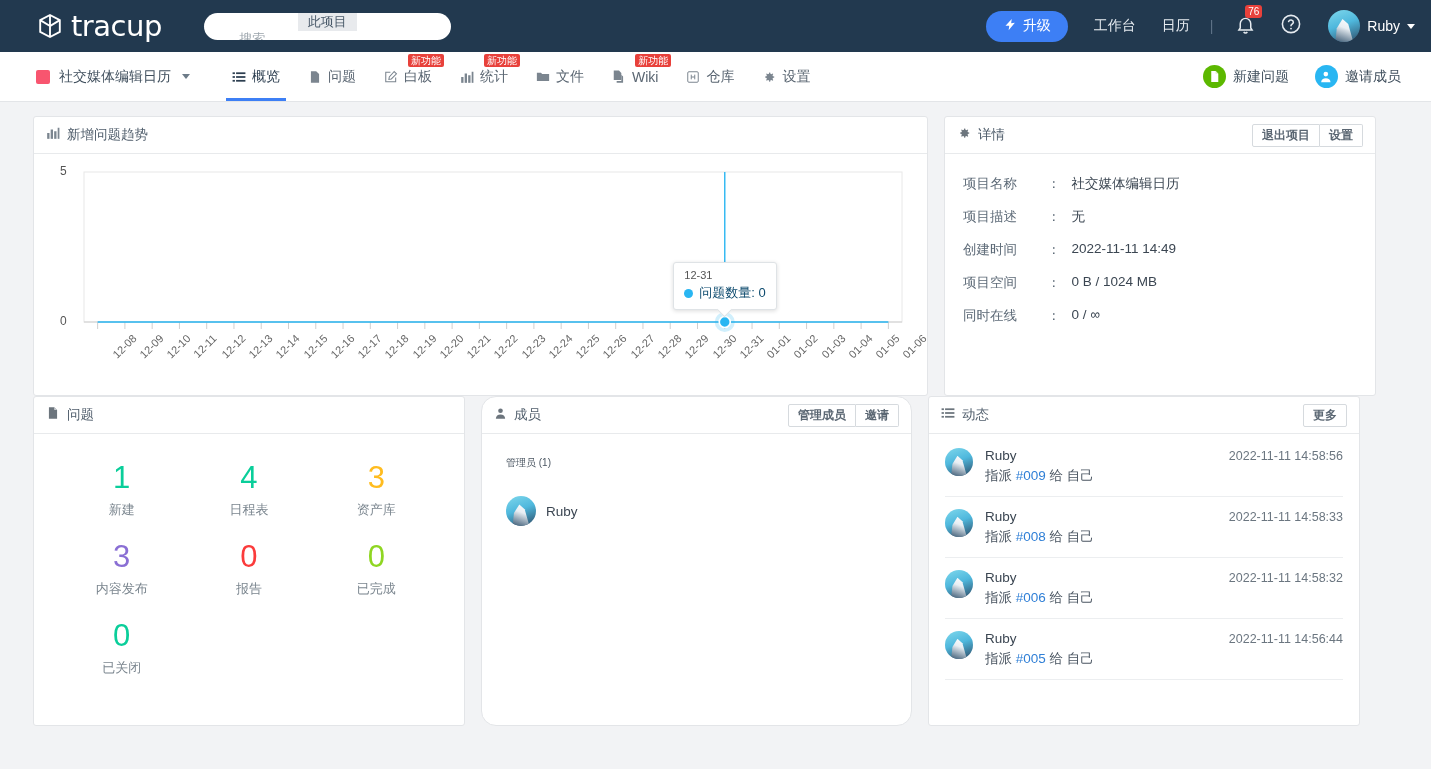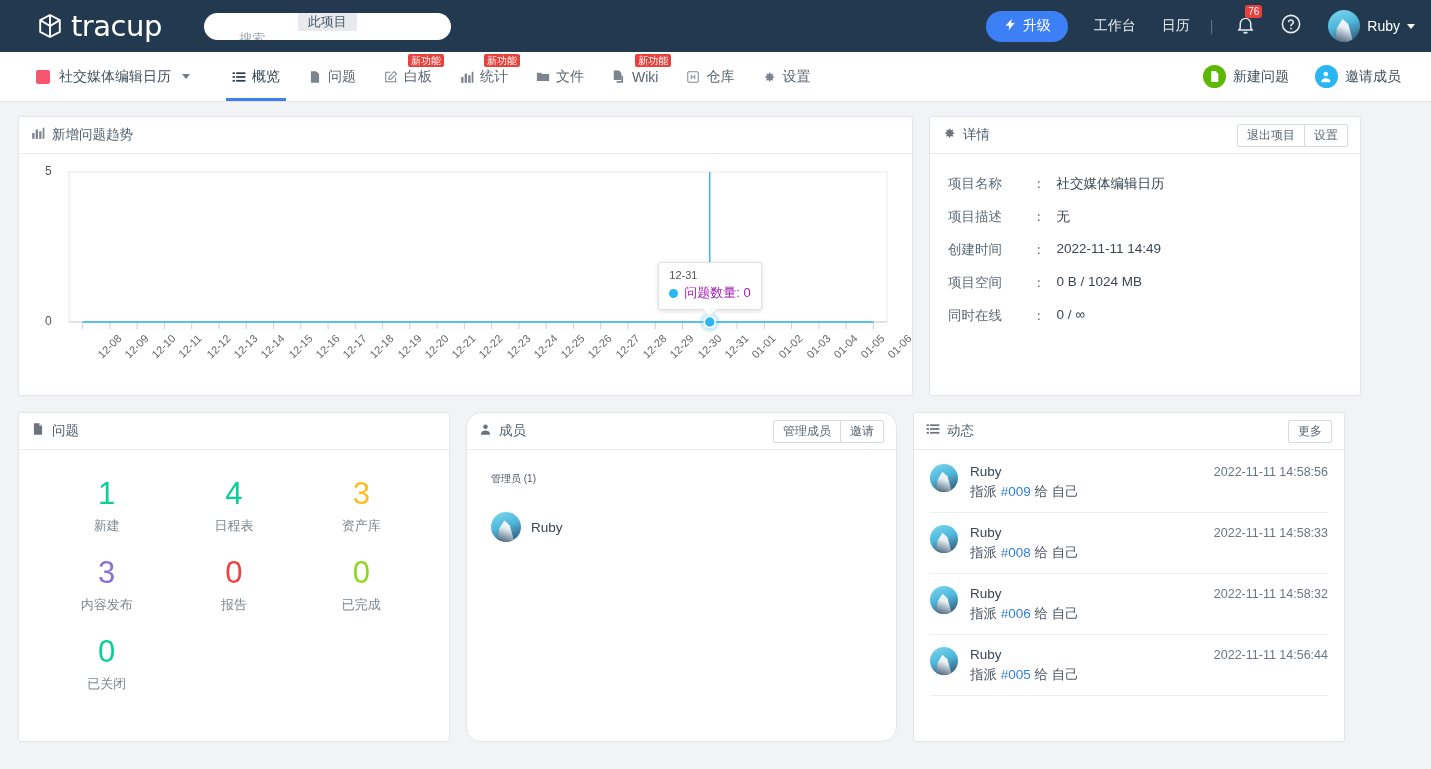--- a/index.html
+++ b/index.html
@@ -112,34 +112,35 @@
   .nav-new-badge {
     position: absolute; top: 2px; left: 50%;
     background: #e8413b; color: #fff; font-size: 10px;
     border-radius: 2px; padding: 1px 3px; line-height: 11px; white-space: nowrap;
   }
   .nav-actions { margin-left: auto; display: flex; align-items: center; gap: 26px; padding-right: 14px; }
   .nav-action { display: flex; align-items: center; gap: 7px; font-size: 14px; color: #41505e; cursor: pointer; }
   .circ-icon { width: 23px; height: 23px; border-radius: 50%; display:flex; align-items:center; justify-content:center; }
 
   
-  .content { padding: 14px 18px; display: flex; flex-wrap: wrap; gap: 16px; }
+  .content { padding: 14px 33px; display: flex; flex-wrap: wrap; }
   .card {
     background: #fff; border: 1px solid #e3e5e8; border-radius: 3px;
   }
   .card-head {
     height: 37px; border-bottom: 1px solid #e8eaec;
     display: flex; align-items: center; padding: 0 12px; gap: 7px;
   }
   .card-title { font-size: 13.5px; color: #4f5d6b; }
   .head-btns { margin-left: auto; display: flex; }
   .hbtn {
     border: 1px solid #d6dade; background: #fff; color: #5a6672;
     font-size: 12px; height: 23px; padding: 0 9px; cursor: pointer;
     font-family: "Liberation Sans", sans-serif;
+    font-weight: bold;
   }
   .hbtn + .hbtn { border-left: 0; }
   .hbtn:first-child { border-radius: 2px 0 0 2px; }
   .hbtn:last-child { border-radius: 0 2px 2px 0; }
   .hbtn.single { border-radius: 2px; }
 
   .row1 { display: flex; gap: 16px; width: 100%; }
   .chart-card { width: 895px; height: 280px; }
   .detail-card { width: 432px; height: 280px; }
   .row2 { display: flex; gap: 16px; width: 100%; }
@@ -148,21 +149,21 @@
   .activity-card { width: 432px; height: 330px; }
 
   
   .chart-body { position: relative; height: 240px; }
   .chart-tooltip {
     position: absolute; background: #fff; border: 1px solid #dfe3e6;
     border-radius: 3px; box-shadow: 0 1px 4px rgba(0,0,0,.14);
     padding: 6px 10px 7px; font-size: 12px; color: #444; z-index: 4;
   }
   .tt-date { font-size: 11px; color: #555; margin-bottom: 3px; }
-  .tt-row { display: flex; align-items: center; gap: 6px; font-size: 13px; color: #a21caf; }
+  .tt-row { display: flex; align-items: center; gap: 6px; font-size: 13px; color: #0c4a6e; }
   .tt-dot { width: 9px; height: 9px; border-radius: 50%; background: #29b6f2; }
   .tt-arrow {
     position: absolute; left: 50%; margin-left: -6px; bottom: -6px;
     width: 11px; height: 11px; background: #fff;
     border-right: 1px solid #dfe3e6; border-bottom: 1px solid #dfe3e6;
     transform: rotate(45deg);
   }
   .tick-label {
     position: absolute; font-size: 11px; color: #666;
     transform: rotate(-45deg); transform-origin: right top;

